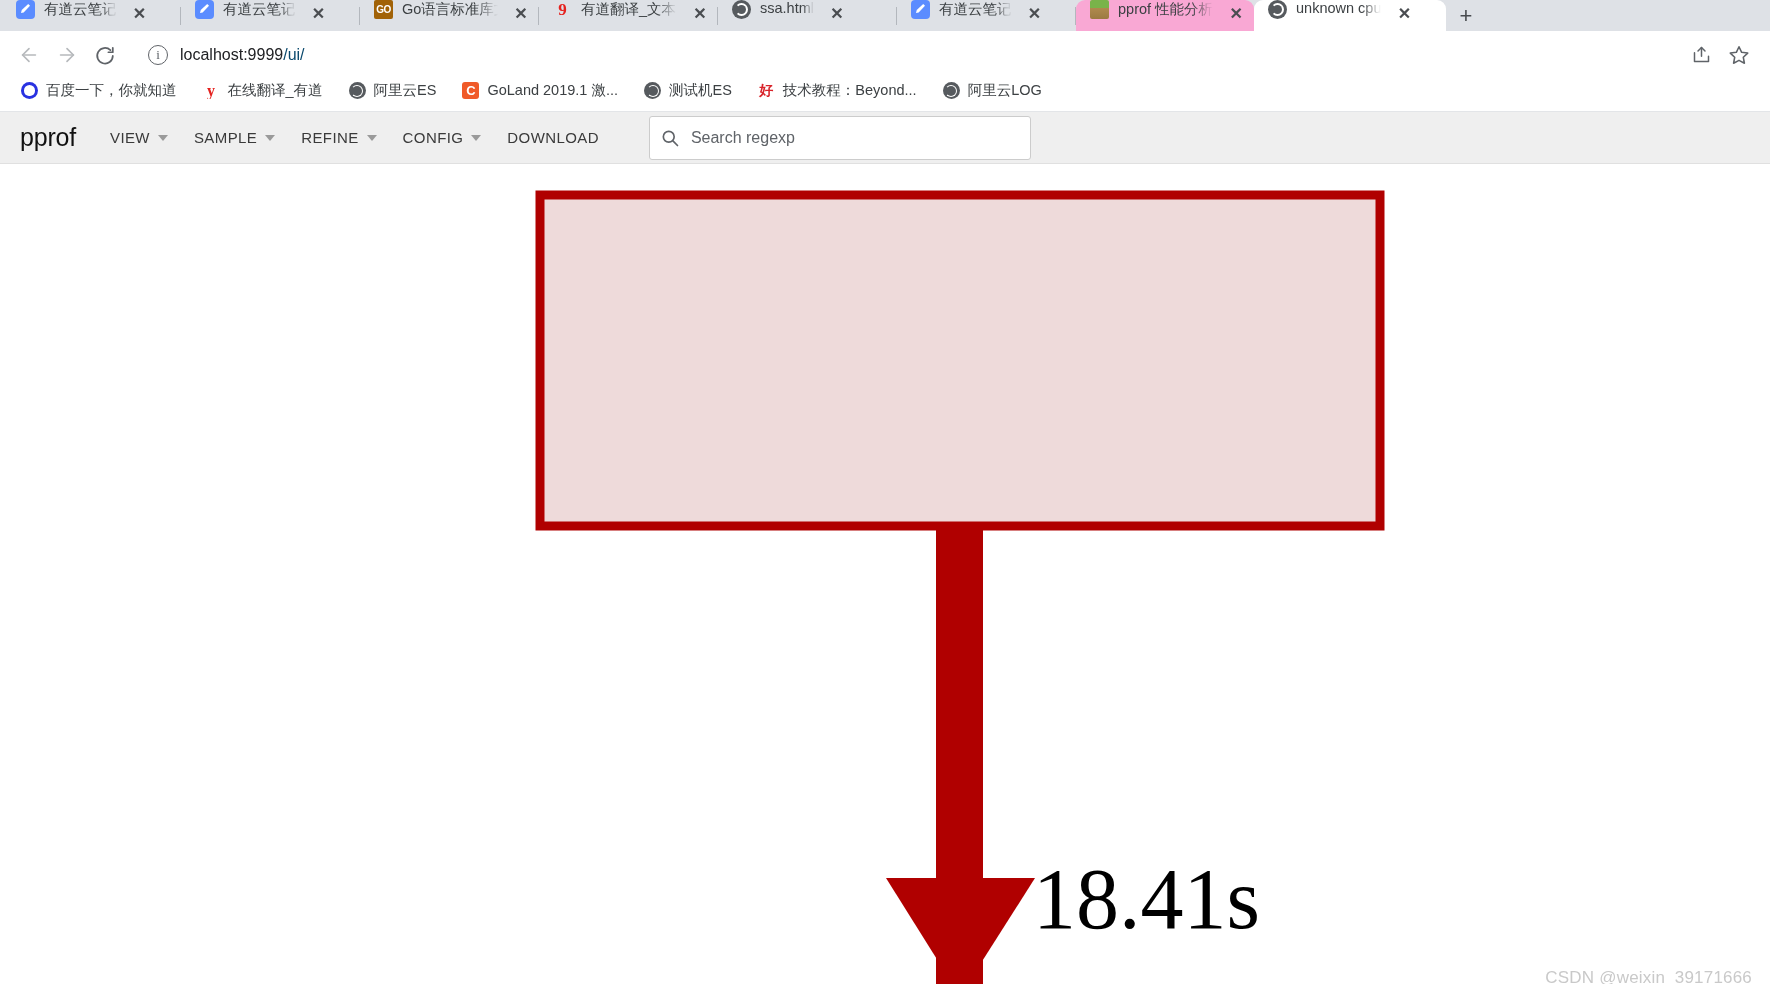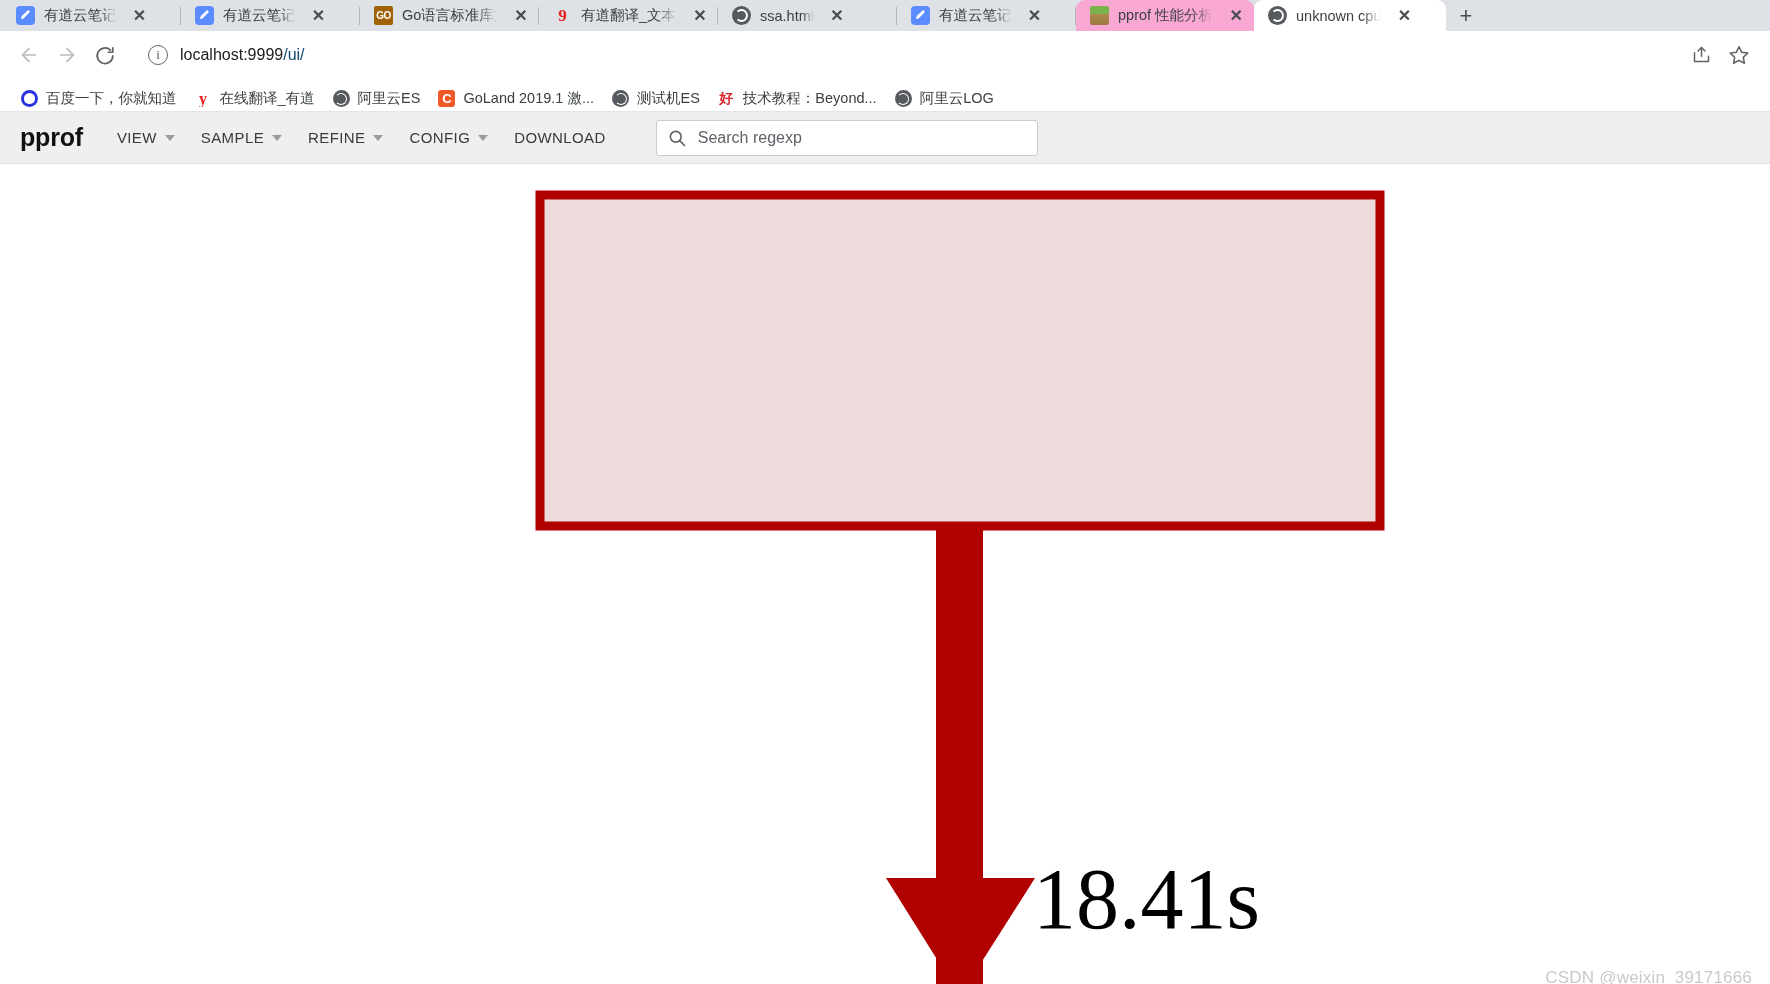--- a/index.html
+++ b/index.html
@@ -20,21 +20,21 @@
     background: #dee1e6;
     display: flex;
     align-items: flex-end;
     padding-left: 2px;
     position: relative;
     overflow: hidden;
   }
   .tab {
     height: 31px;
     display: flex;
-    align-items: center;
+    align-items: flex-start;
     padding: 0 4px 0 14px;
     min-width: 0;
     position: relative;
     color: #3c4043;
     font-size: 14.5px;
   }
   .tab.inactive { background: #dee1e6; }
   .tab.pretab { background: #f9a8d4; border-radius: 9px 9px 0 0; }
   .tab.active {
     background: #ffffff;
@@ -128,23 +128,23 @@
   }
   .omni-url { white-space:nowrap; }
   .omni-url .dim { color:#0c4a6e; }
   .tb-right { display:flex; align-items:center; gap:4px; }
   .tb-icon { width:34px; height:34px; display:flex; align-items:center; justify-content:center; color:#5f6368;}
 
   
   .bookmarks {
     height: 34px;
     background:#fff;
-    display:flex; align-items:flex-end;
+    display:flex; align-items:flex-start;
     padding-left: 12px;
-    gap: 0px;
+    gap: 8px;
     border-bottom: 1px solid #e3e5e8;
   }
   .bm {
     display:flex; align-items:center;
     padding: 3px 9px;
     font-size: 14.5px;
     color: #3c4043;
     white-space: nowrap;
     border-radius: 4px;
   }
@@ -168,21 +168,21 @@
   
   .pprof-bar {
     height: 52px;
     background: #efefef;
     display:flex; align-items:center;
     padding-left: 20px;
     border-bottom: 1px solid #e0e0e0;
   }
   .pprof-logo {
     font-size: 25px;
-    font-weight: bold;
+    font-weight: normal;
     color: #111;
     letter-spacing: -0.2px;
     margin-right: 34px;
     font-family:"Liberation Sans", sans-serif;
   }
   .menu-item {
     display:flex; align-items:center;
     font-size: 15px;
     color: #3a3a3a;
     letter-spacing: 0.4px;
@@ -192,21 +192,21 @@
   .caret {
     margin-left: 8px;
     width:0; height:0;
     border-left:5px solid transparent;
     border-right:5px solid transparent;
     border-top:6px solid #9a9a9a;
   }
   .search-wrap {
     margin-left: 24px;
     width: 382px;
-    height: 36px;
+    height: 44px;
     background:#fff;
     border: 1px solid #ccc;
     border-radius: 3px;
     display:flex; align-items:center;
     padding: 0 10px;
   }
   .search-ico { width:20px;height:20px;flex:0 0 20px; margin-right:9px; color:#5f6368;}
   .search-input {
     border:none; outline:none;
     font-size:16px; color:#202124;

